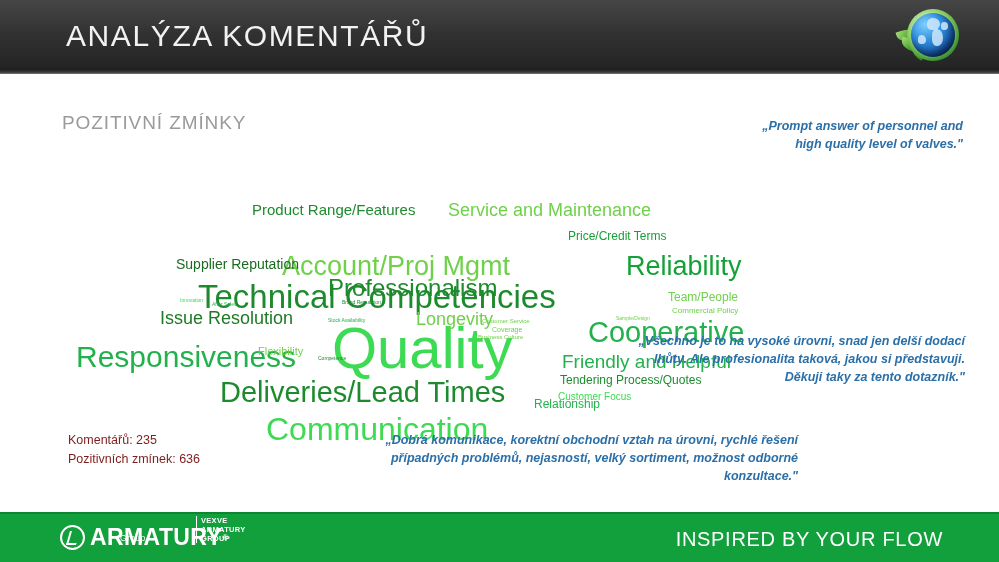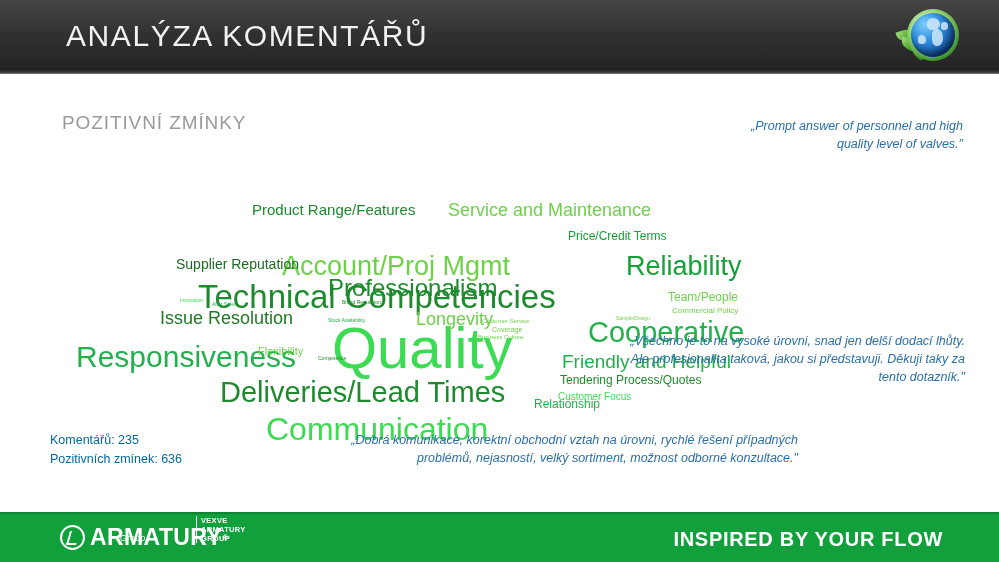--- a/index.html
+++ b/index.html
@@ -128,31 +128,32 @@
   }
 
   
   .quote {
     position: absolute;
     color: #2b6fa8;
     font-style: italic;
     font-size: 12.5px;
     line-height: 1.45;
     text-align: right;
+    font-weight: bold;
   }
   #quote-1 { left: 735px; top: 43px; width: 228px; }
   #quote-2 { left: 620px; top: 258px; width: 345px; }
   #quote-3 { left: 330px; top: 357px; width: 468px; }
 
   
   .stats {
     position: absolute;
-    left: 50px;
+    left: 68px;
     top: 357px;
-    color: #0369a1;
+    color: #7f1d1d;
     font-size: 12.5px;
     line-height: 1.55;
   }
 
   
   .footer {
     position: absolute;
     left: 0; top: 512px;
     width: 999px; height: 50px;
     background: #12a03c;
@@ -220,21 +221,21 @@
     padding-left: 4px;
     font-weight: bold;
   }
   .tagline {
     position: absolute;
     right: 56px;
     top: 16px;
     color: #ffffff;
     font-size: 20px;
     letter-spacing: 0.7px;
-    font-weight: 700;
+    font-weight: 400;
     white-space: nowrap;
   }
 </style>
 </head>
 <body>
 
 <div class="header">
   <div class="header-sheen"></div>
   <div class="header-title">ANALÝZA KOMENTÁŘŮ</div>
 

